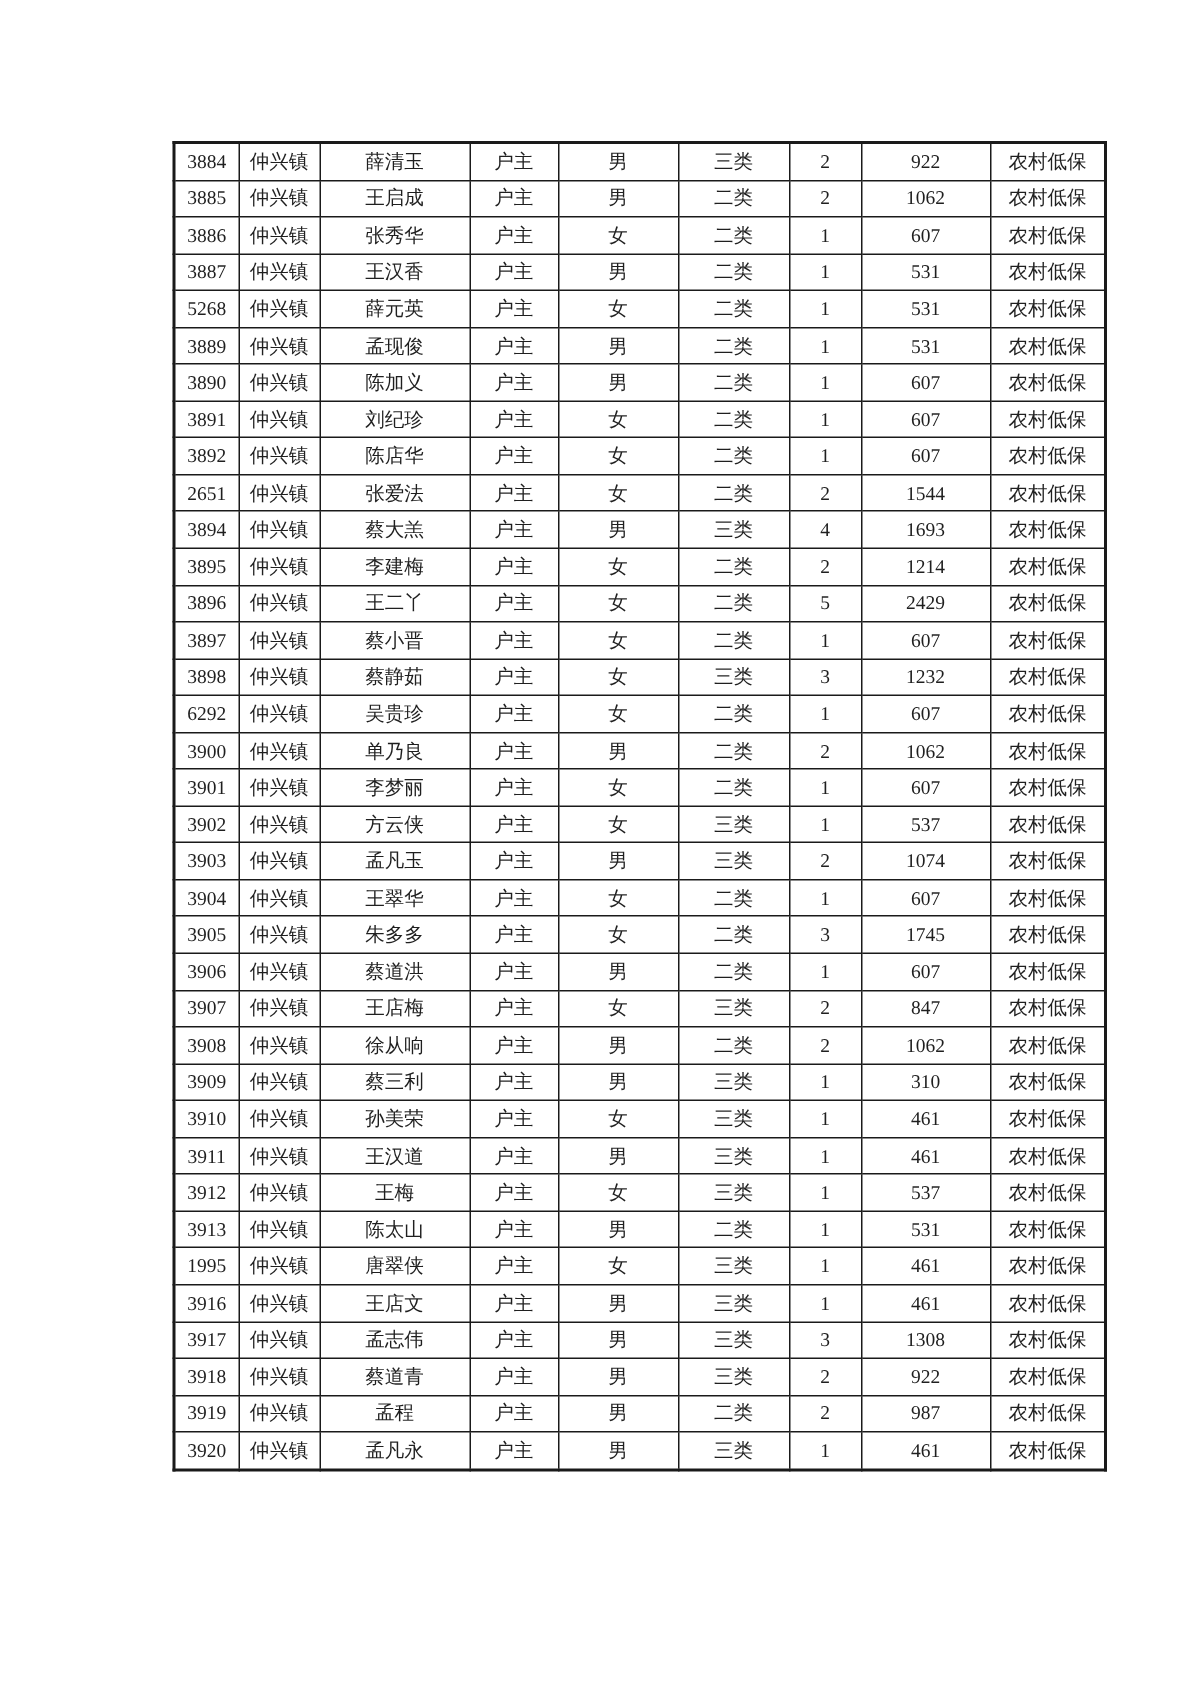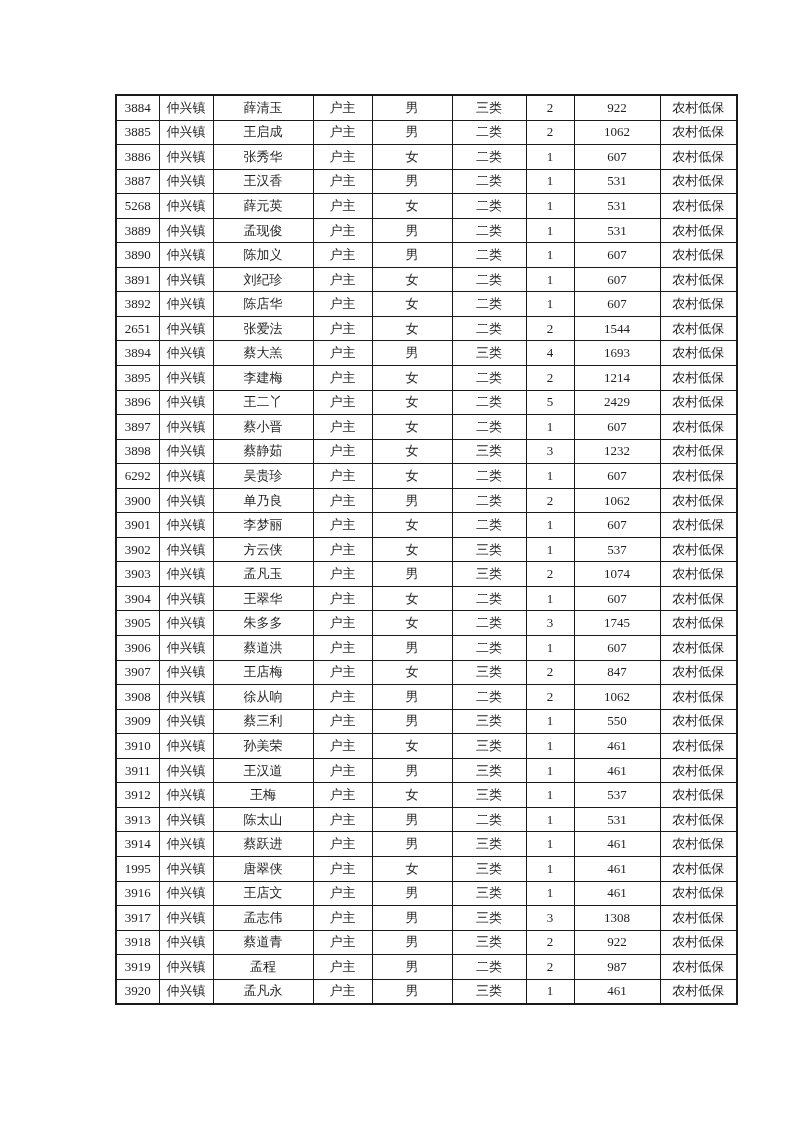--- a/index.html
+++ b/index.html
@@ -340,21 +340,21 @@
           <td>农村低保</td>
         </tr>
         <tr>
           <td>3909</td>
           <td>仲兴镇</td>
           <td>蔡三利</td>
           <td>户主</td>
           <td>男</td>
           <td>三类</td>
           <td>1</td>
-          <td>550</td>
+          <td>310</td>
           <td>农村低保</td>
         </tr>
         <tr>
           <td>3910</td>
           <td>仲兴镇</td>
           <td>孙美荣</td>
           <td>户主</td>
           <td>女</td>
           <td>三类</td>
           <td>1</td>
@@ -385,31 +385,20 @@
         </tr>
         <tr>
           <td>3913</td>
           <td>仲兴镇</td>
           <td>陈太山</td>
           <td>户主</td>
           <td>男</td>
           <td>二类</td>
           <td>1</td>
           <td>531</td>
-          <td>农村低保</td>
-        </tr>
-        <tr>
-          <td>3914</td>
-          <td>仲兴镇</td>
-          <td>蔡跃进</td>
-          <td>户主</td>
-          <td>男</td>
-          <td>三类</td>
-          <td>1</td>
-          <td>461</td>
           <td>农村低保</td>
         </tr>
         <tr>
           <td>1995</td>
           <td>仲兴镇</td>
           <td>唐翠侠</td>
           <td>户主</td>
           <td>女</td>
           <td>三类</td>
           <td>1</td>

